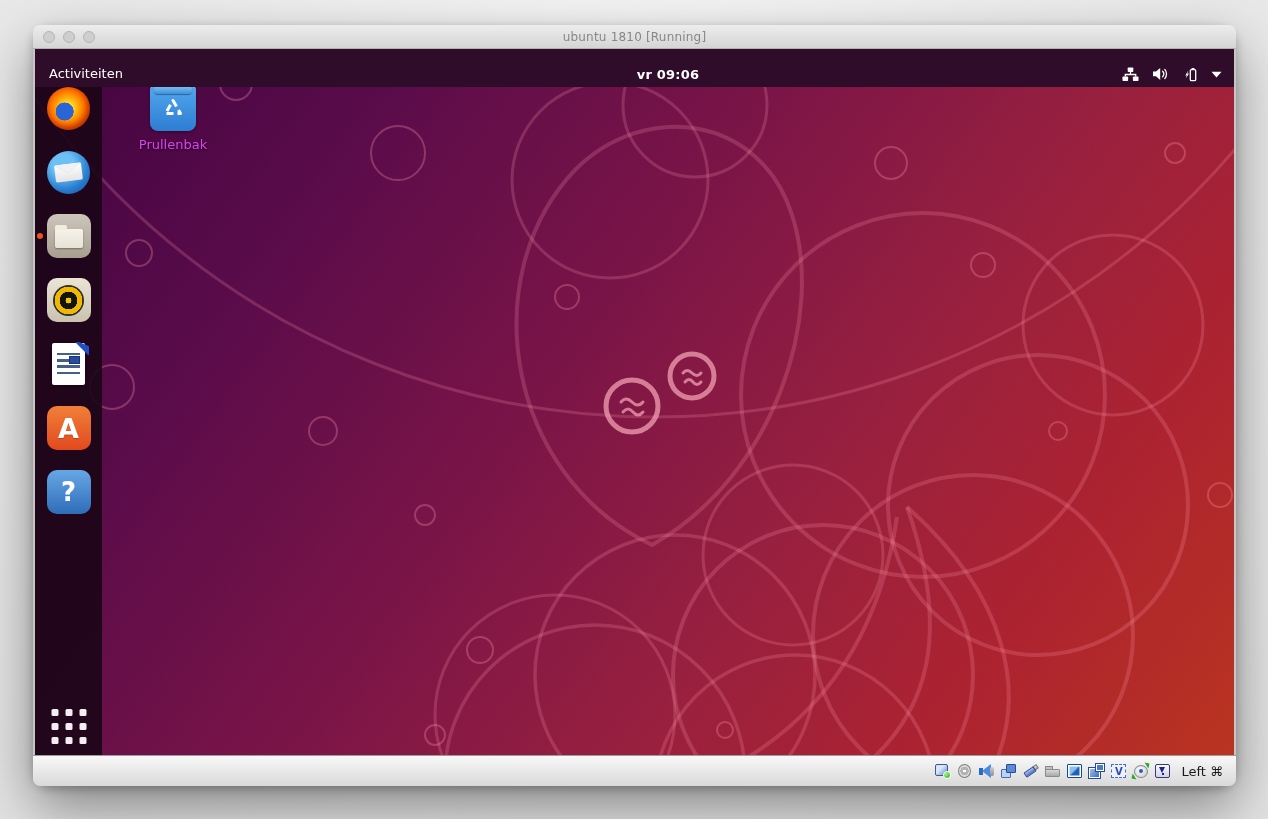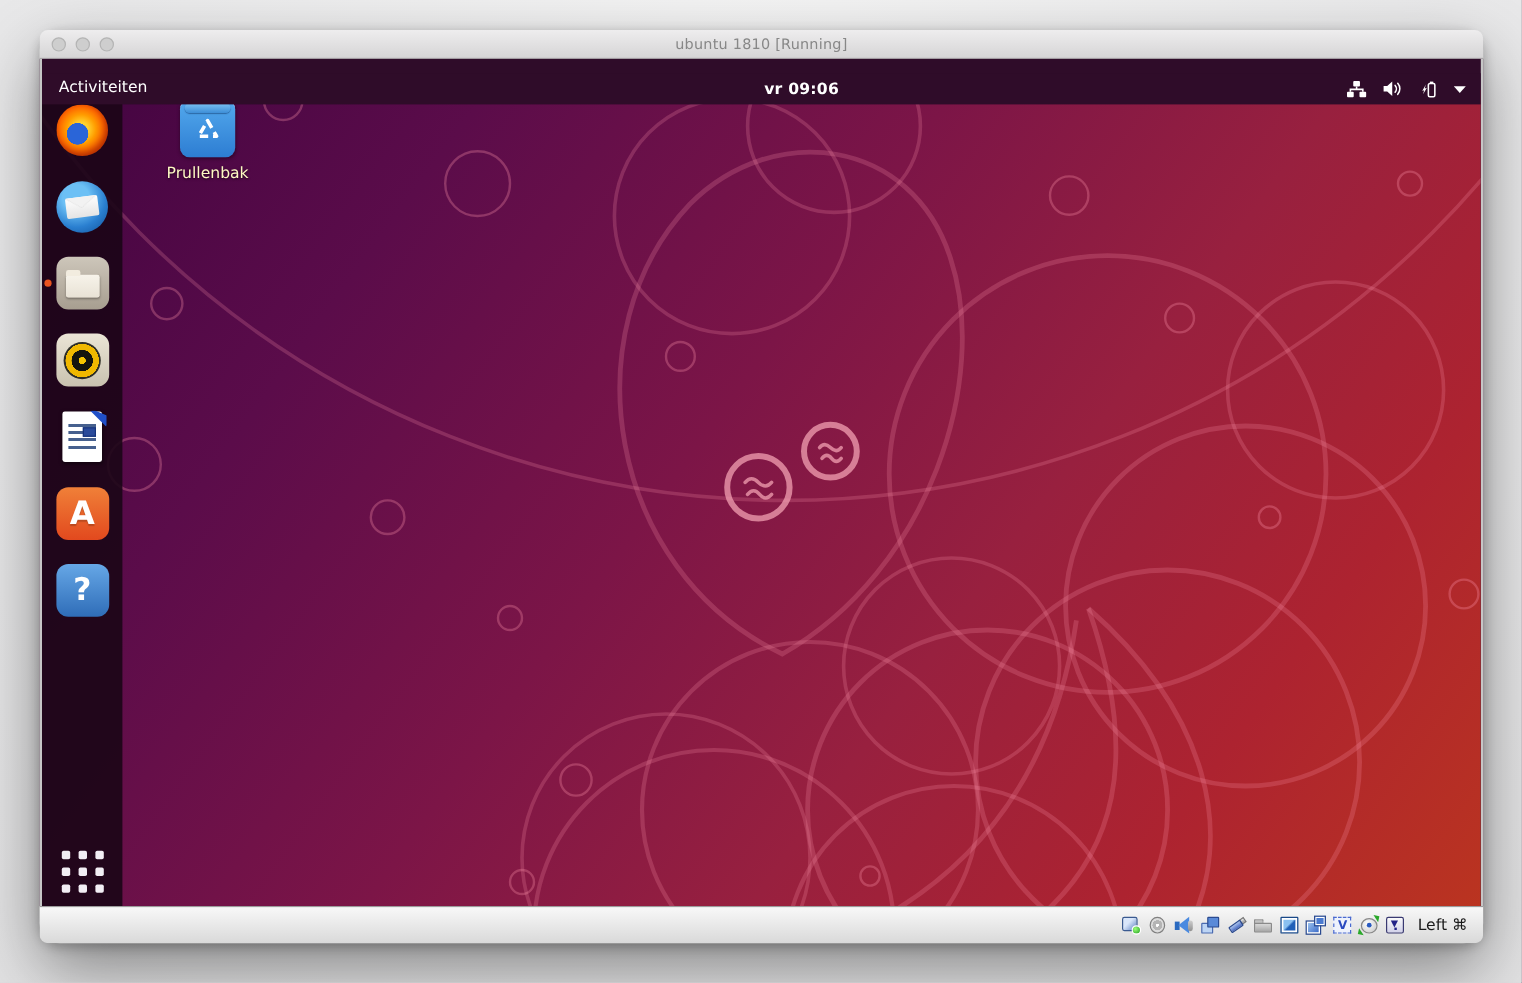--- a/index.html
+++ b/index.html
@@ -112,21 +112,21 @@
   .show-apps i { background:#f2eef4; border-radius:1.5px; }
 
   
   .trash { position:absolute; left:103px; top:8px; width:70px; text-align:center; z-index:5; }
   .trash-body { width:46px; height:48px; margin:0 auto; border-radius:8px; position:relative;
     background:linear-gradient(#54aaee,#2d7dd2);
     box-shadow:inset 0 1px 0 rgba(255,255,255,.45), 0 1px 3px rgba(0,0,0,.4);
     display:flex; align-items:center; justify-content:center; }
   .trash-lid { position:absolute; top:3px; left:4px; right:4px; height:8px; border-radius:4px;
     background:linear-gradient(#7cc4f4,#3e8fd8); box-shadow:0 1px 1px rgba(0,30,80,.45); }
-  .trash-label { margin-top:6px; font-size:13px; color:#fef9c3; text-shadow:0 1px 2px rgba(0,0,0,.65); }
+  .trash-label { margin-top:6px; font-size:13px; color:#d946ef; text-shadow:0 1px 2px rgba(0,0,0,.65); }
 
   
   .statusbar {
     height:31px; background:linear-gradient(#f8f8f8,#d9d9d9);
     border-top:1px solid #9c9c9c; border-radius:0 0 7px 7px;
     display:flex; align-items:center; justify-content:flex-end;
     padding-right:13px; gap:5px;
   }
   .sb-ic { width:17px; height:16px; position:relative; display:inline-block; }
   .hostkey { font-size:13px; color:#1a1a1a; margin-left:5px; white-space:nowrap; }

